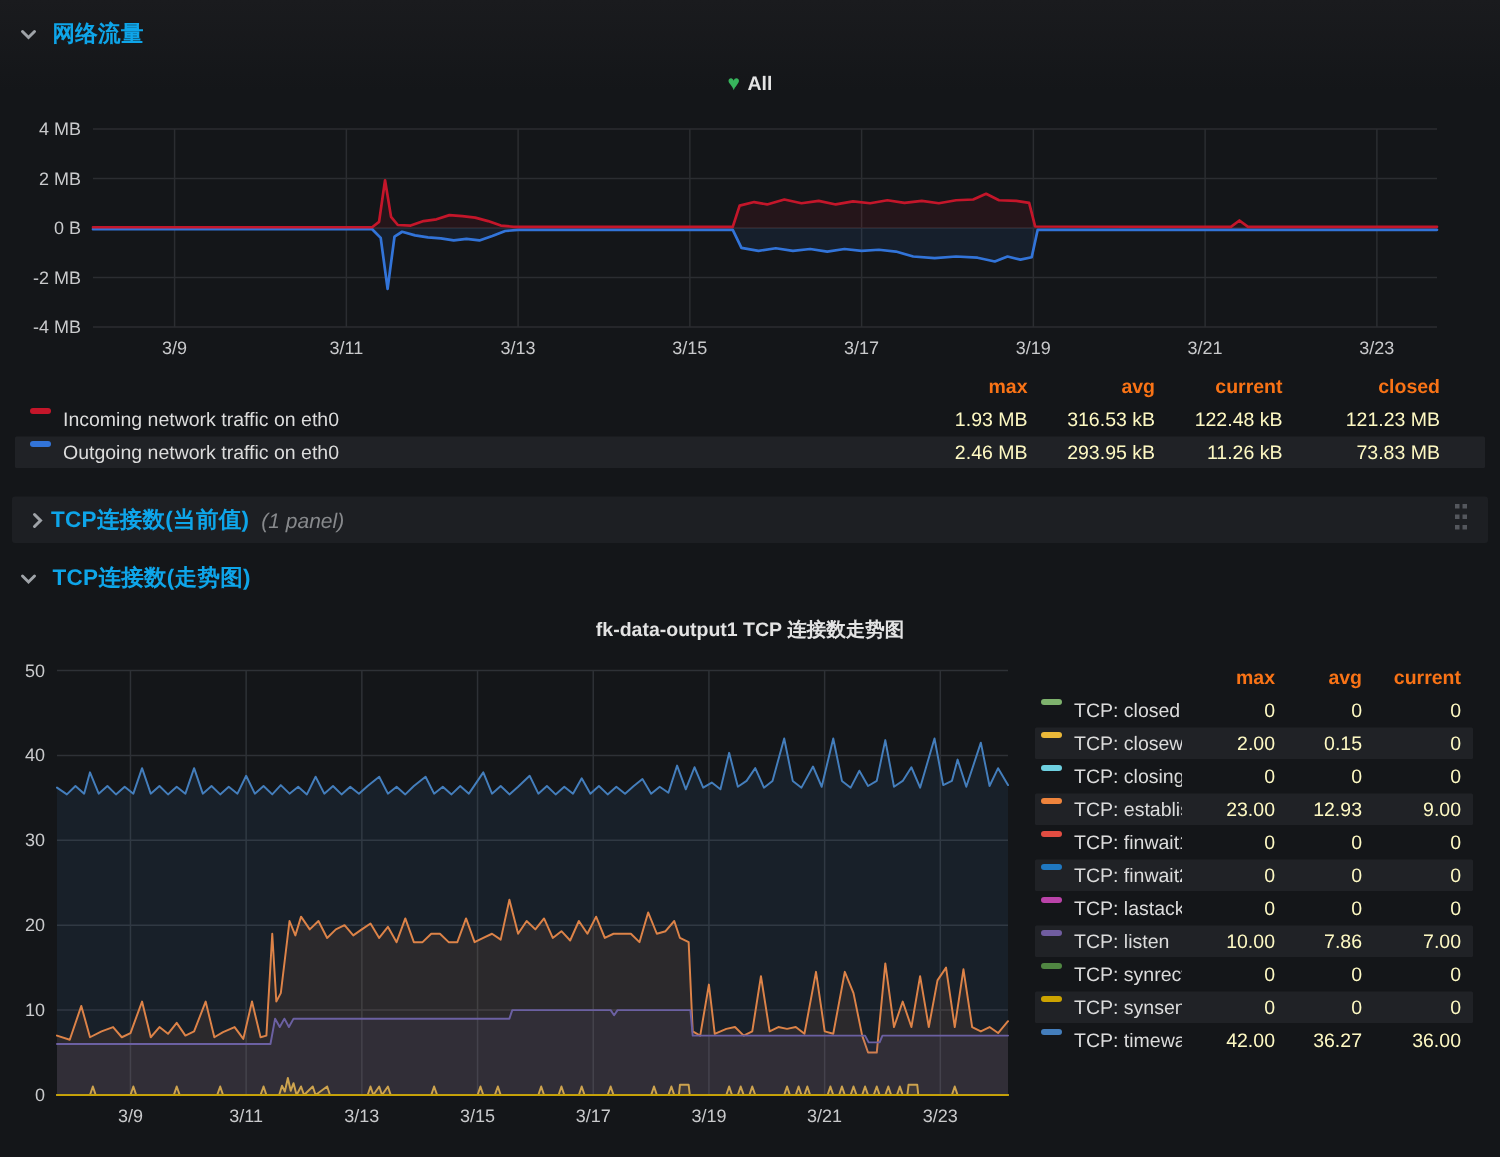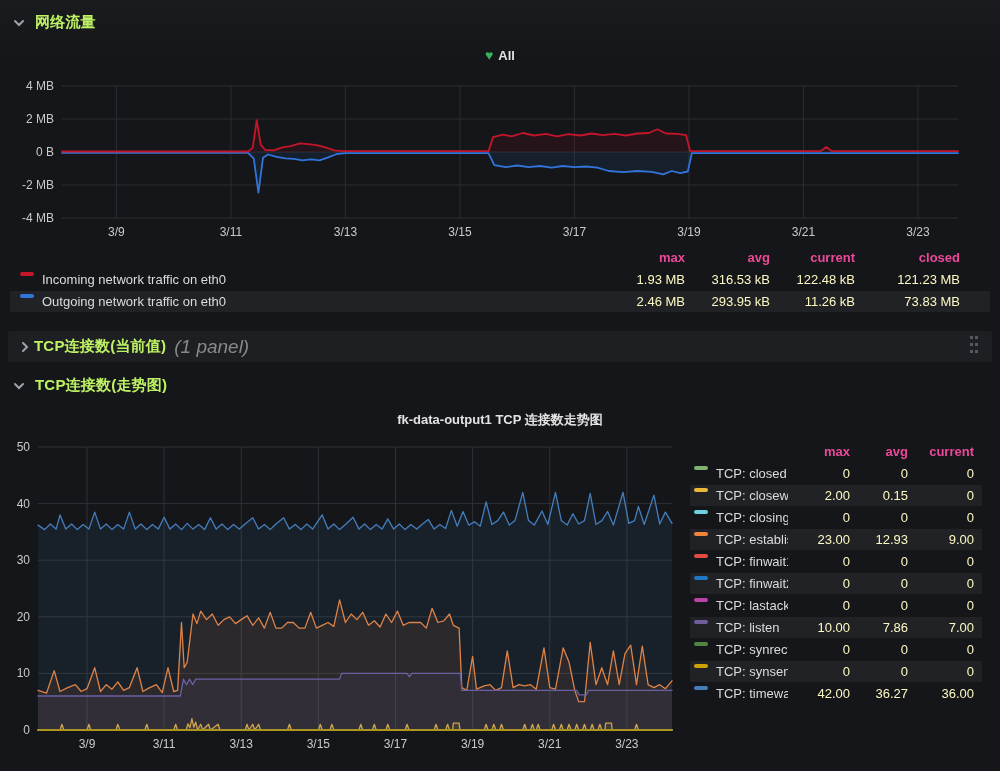--- a/index.html
+++ b/index.html
@@ -4,22 +4,22 @@
 <style>
   html,body{margin:0;padding:0;}
   body{
     width:1000px;height:771px;background:#16171a;
     font-family:"Liberation Sans","DejaVu Sans",sans-serif;
     color:#d8d9da;overflow:hidden;position:relative;
   }
   .page{position:absolute;inset:0;background:linear-gradient(#1a1b1e,#141619 60px);}
   
   .row-header{position:absolute;display:flex;align-items:center;gap:9px;cursor:pointer;}
-  .row-title{font-size:15px;font-weight:700;color:#bef264;letter-spacing:.2px;}
-  .panel-count{font-size:19px;font-style:italic;color:#87898c;margin-left:8px;}
+  .row-title{font-size:15px;font-weight:700;color:#0ea5e9;letter-spacing:.2px;}
+  .panel-count{font-size:14px;font-style:italic;color:#87898c;margin-left:8px;}
   .chev{width:14px;height:14px;flex:0 0 auto;}
   
   .collapsed-strip{
     position:absolute;left:8px;top:331px;width:984px;height:31px;
     background:#1d1f23;border-radius:2px;display:flex;align-items:center;
     padding:0 10px;box-sizing:border-box;cursor:pointer;
   }
   .strip-spacer{flex:1;}
   .dots{display:grid;grid-template-columns:repeat(2,5px);grid-auto-rows:7px;margin-right:2px;cursor:grab;}
   .dots i{width:3px;height:3px;background:#54575d;display:block;}
@@ -31,21 +31,21 @@
   .heart{color:#37b45c;font-size:14px;margin-right:5px;}
   
   svg text{font-family:"Liberation Sans","DejaVu Sans",sans-serif;}
   .chart-svg{position:absolute;display:block;}
   
   .legend{position:absolute;font-size:13px;}
   .lg-row{display:grid;align-items:center;height:20px;margin-bottom:1px;border-radius:1px;}
   .legend-net .lg-row{grid-template-columns:1fr 90px 85px 85px 105px;padding:0 30px 0 10px;height:21px;}
   .legend-tcp .lg-row{grid-template-columns:1fr 62px 58px 66px;padding:0 8px 0 4px;height:21px;}
   .lg-head{font-weight:700;color:#33b5e5;}
-  .lg-head .lg-val{color:#ec4899;}
+  .lg-head .lg-val{color:#f97316;}
   .lg-label{display:flex;align-items:flex-start;gap:8px;white-space:nowrap;overflow:hidden;color:#dcdcdc;cursor:pointer;}
   .swatch{width:14px;height:4px;border-radius:2px;flex:0 0 auto;cursor:pointer;}
   .lg-val{text-align:right;color:#fef9c3;}
   .lg-striped{background:#202226;}
 </style>
 </head>
 <body>
 <div class="page"></div>
 
 <div class="row-header" style="left:12px;top:13px;">

